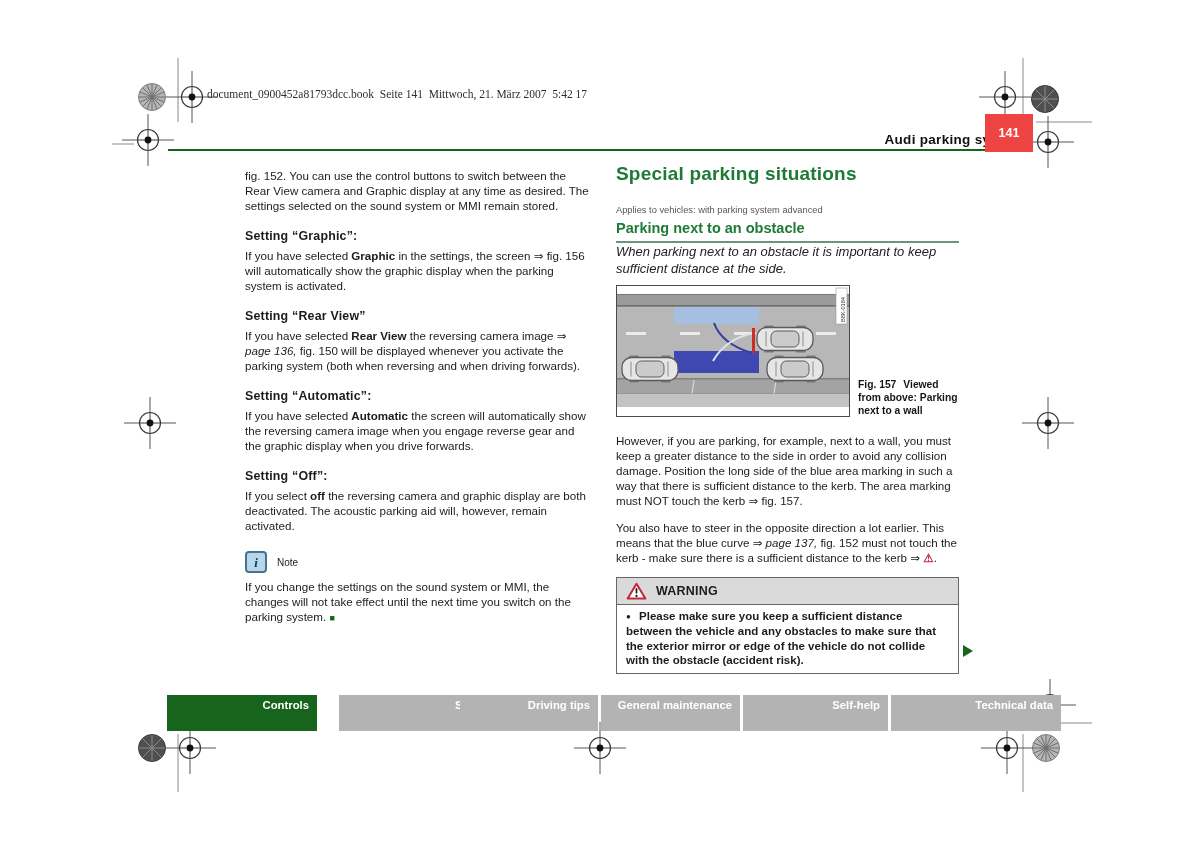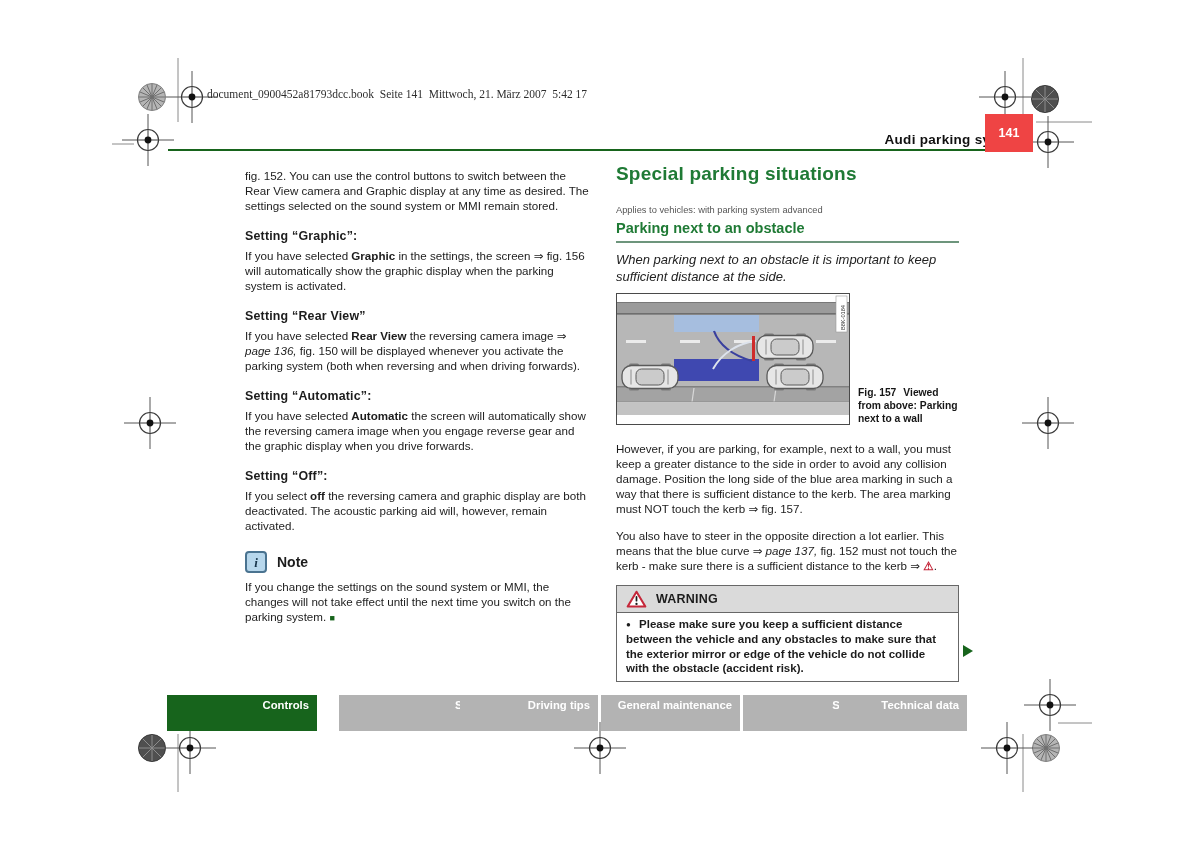--- a/index.html
+++ b/index.html
@@ -18,24 +18,24 @@
   h3.setting{font-size:12.4px;font-weight:700;margin:16px 0 4px 0;letter-spacing:.2px;}
   .b{font-weight:700;} .i{font-style:italic;}
   .end-square{color:#17641c;font-size:9px;letter-spacing:0;}
   .warn-glyph{color:#c5273a;font-weight:700;}
   .bullet{font-size:8px;vertical-align:1.5px;letter-spacing:3px;}
   .note-head{display:flex;align-items:center;gap:10px;margin:18px 0 6px 0;}
   .note-icon{width:18px;height:18px;background:#b7d7ec;border:2px solid #4a7390;border-radius:4px;
              display:flex;align-items:center;justify-content:center;
              font-family:"Liberation Serif",serif;font-style:italic;font-weight:700;font-size:13px;color:#16344a;}
   .note-icon::after{content:"i";}
-  .note-title{font-size:14px;font-weight:700;}
+  .note-title{font-size:10px;font-weight:400;}
   h1.main{font-size:19px;line-height:22px;color:#1f7a35;font-weight:700;margin:0 0 18px 0;letter-spacing:.2px;}
   .applies{font-size:9.3px;color:#575757;margin:0 0 3px 0;}
-  h2.sub{font-size:14.5px;color:#1f7a35;font-weight:700;margin:0 0 8px 0;padding-bottom:5px;border-bottom:2px solid #6d957c;}
+  h2.sub{font-size:14.5px;color:#1f7a35;font-weight:700;margin:0 0 0 0;padding-bottom:5px;border-bottom:2px solid #6d957c;}
   p.lead{font-style:italic;font-size:13px;line-height:17px;margin:0 0 8px 0;color:#222;}
   .fig-row{display:flex;gap:8px;align-items:flex-end;margin:0 0 16px 0;}
   .fig-image{width:234px;height:132px;flex:none;display:block;}
   .fig-caption{width:101px;font-size:10.3px;font-weight:700;line-height:13px;color:#161616;}
   .fig-label{margin-right:7px;}
   .warning{border:1px solid #676767;margin-top:8px;}
   .warning-head{background:#dadada;border-bottom:1px solid #676767;display:flex;align-items:center;gap:9px;padding:4px 9px;}
   .warn-tri{width:21px;height:18px;flex:none;}
   .warning-title{font-weight:700;font-size:12.5px;letter-spacing:.2px;}
   .warning-body{padding:4px 9px 5px 9px;font-weight:700;font-size:11.5px;line-height:14.6px;}
@@ -206,16 +206,16 @@
   </div>
 
   <div class="green-arrow"></div>
 
   <div>
     <div class="tab active" style="left:167px;width:150px">Controls</div>
     <div class="tab" style="left:339px;width:158px">Safety</div>
     <div class="tab" style="left:460px;width:138px">Driving tips</div>
     <div class="tab" style="left:601px;width:139px">General maintenance</div>
     <div class="tab" style="left:743px;width:145px">Self-help</div>
-    <div class="tab" style="left:839px;width:128px">Technical data</div>
+    <div class="tab" style="left:891px;width:170px">Technical data</div>
   </div>
 
 </div>
 
 </body></html>

